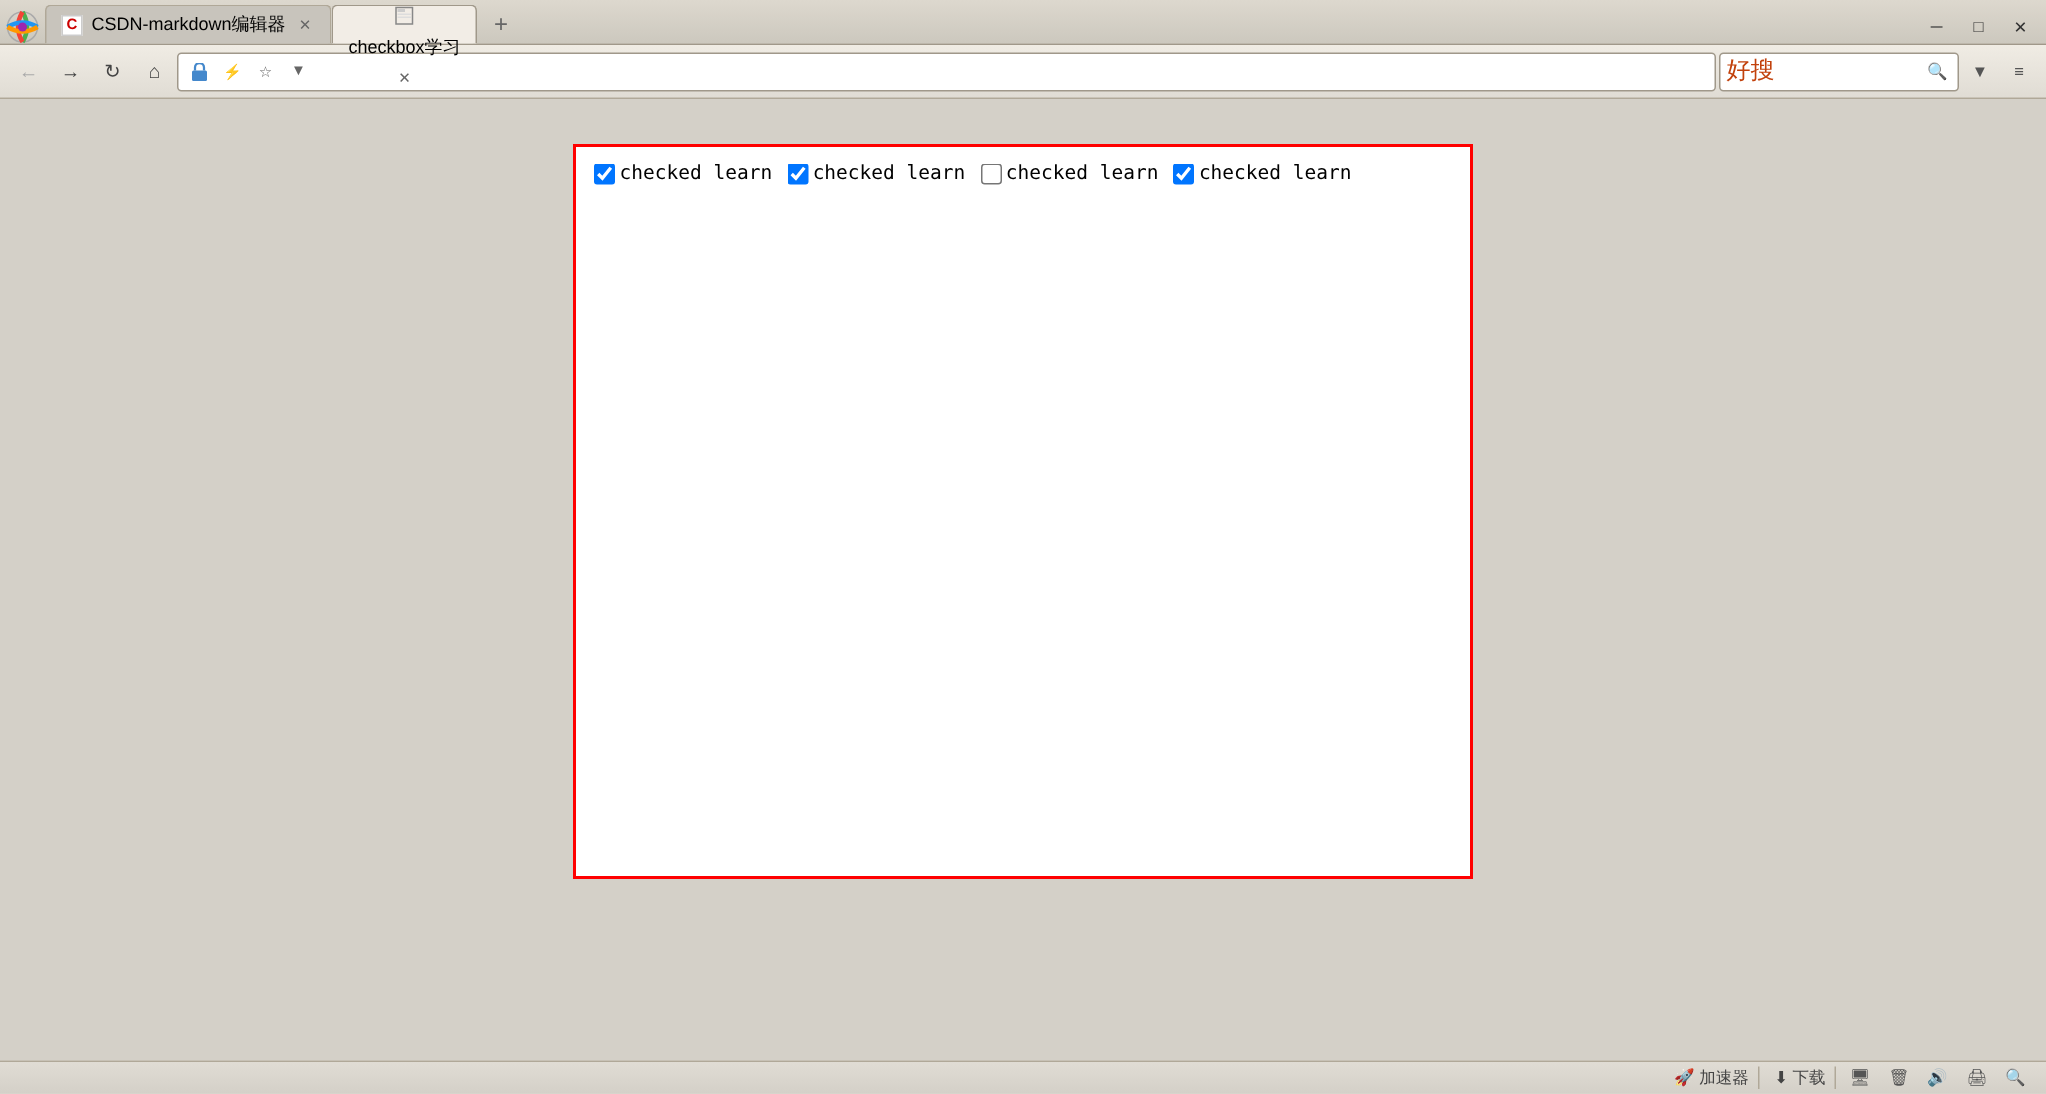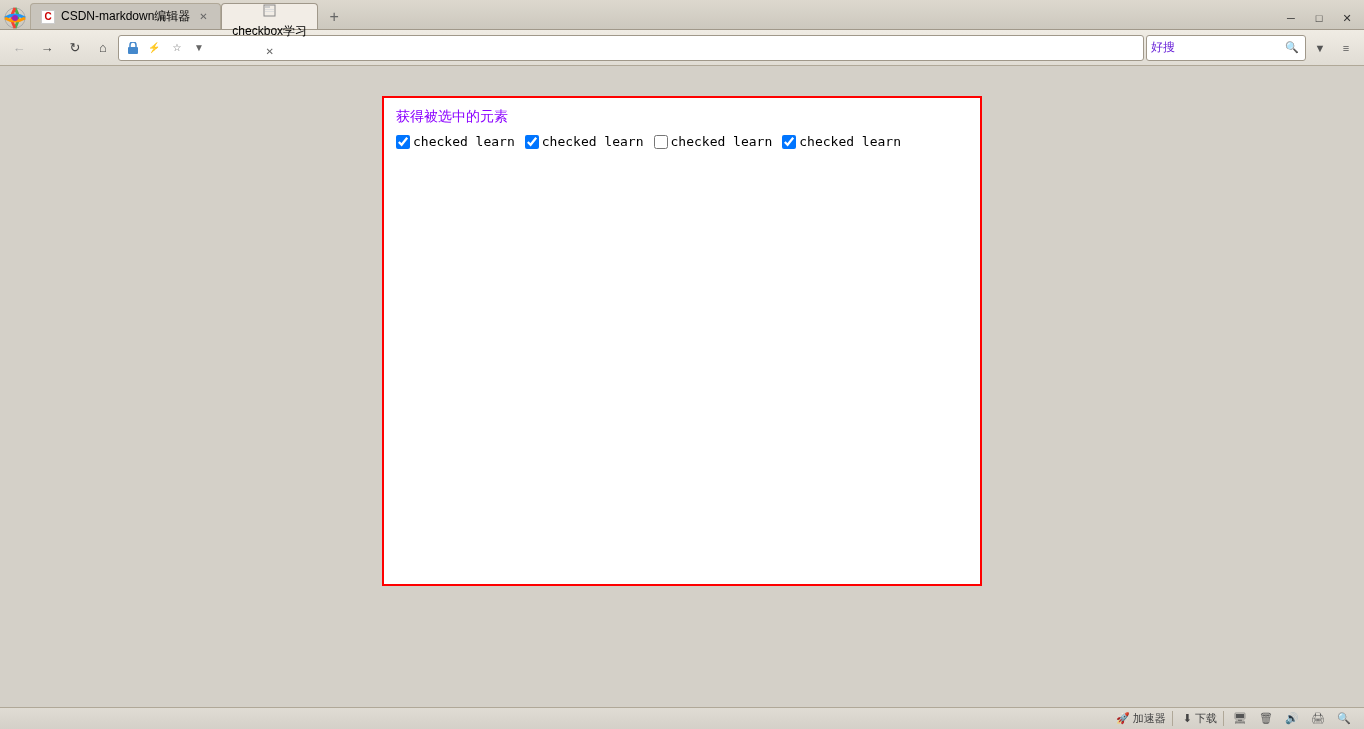--- a/index.html
+++ b/index.html
@@ -211,22 +211,22 @@
       border: 1px solid #a0988a;
       border-radius: 3px;
       padding: 0 4px;
       gap: 3px;
     }
 
     .search-input {
       flex: 1;
       border: none;
       outline: none;
-      font-size: 12px;
-      color: #6d28d9;
+      font-size: 16px;
+      color: #c2410c;
       background: transparent;
     }
 
     .search-icon-btn {
       width: 18px;
       height: 18px;
       display: flex;
       align-items: center;
       justify-content: center;
       font-size: 11px;
@@ -401,21 +401,20 @@
       <div class="search-icon-btn">🔍</div>
     </div>
 
     <div class="nav-extra-btn">▼</div>
     <div class="nav-extra-btn">≡</div>
   </div>
 
   <div class="browser-content">
 
     <div class="webpage-box">
-      <div class="box-title">获得被选中的元素</div>
 
       <div class="checkboxes-row">
 
         <div class="checkbox-item">
           <input type="checkbox" checked="" style="">
           <label>checked learn</label>
         </div>
 
         <div class="checkbox-item">
           <input type="checkbox" checked="" style="">

